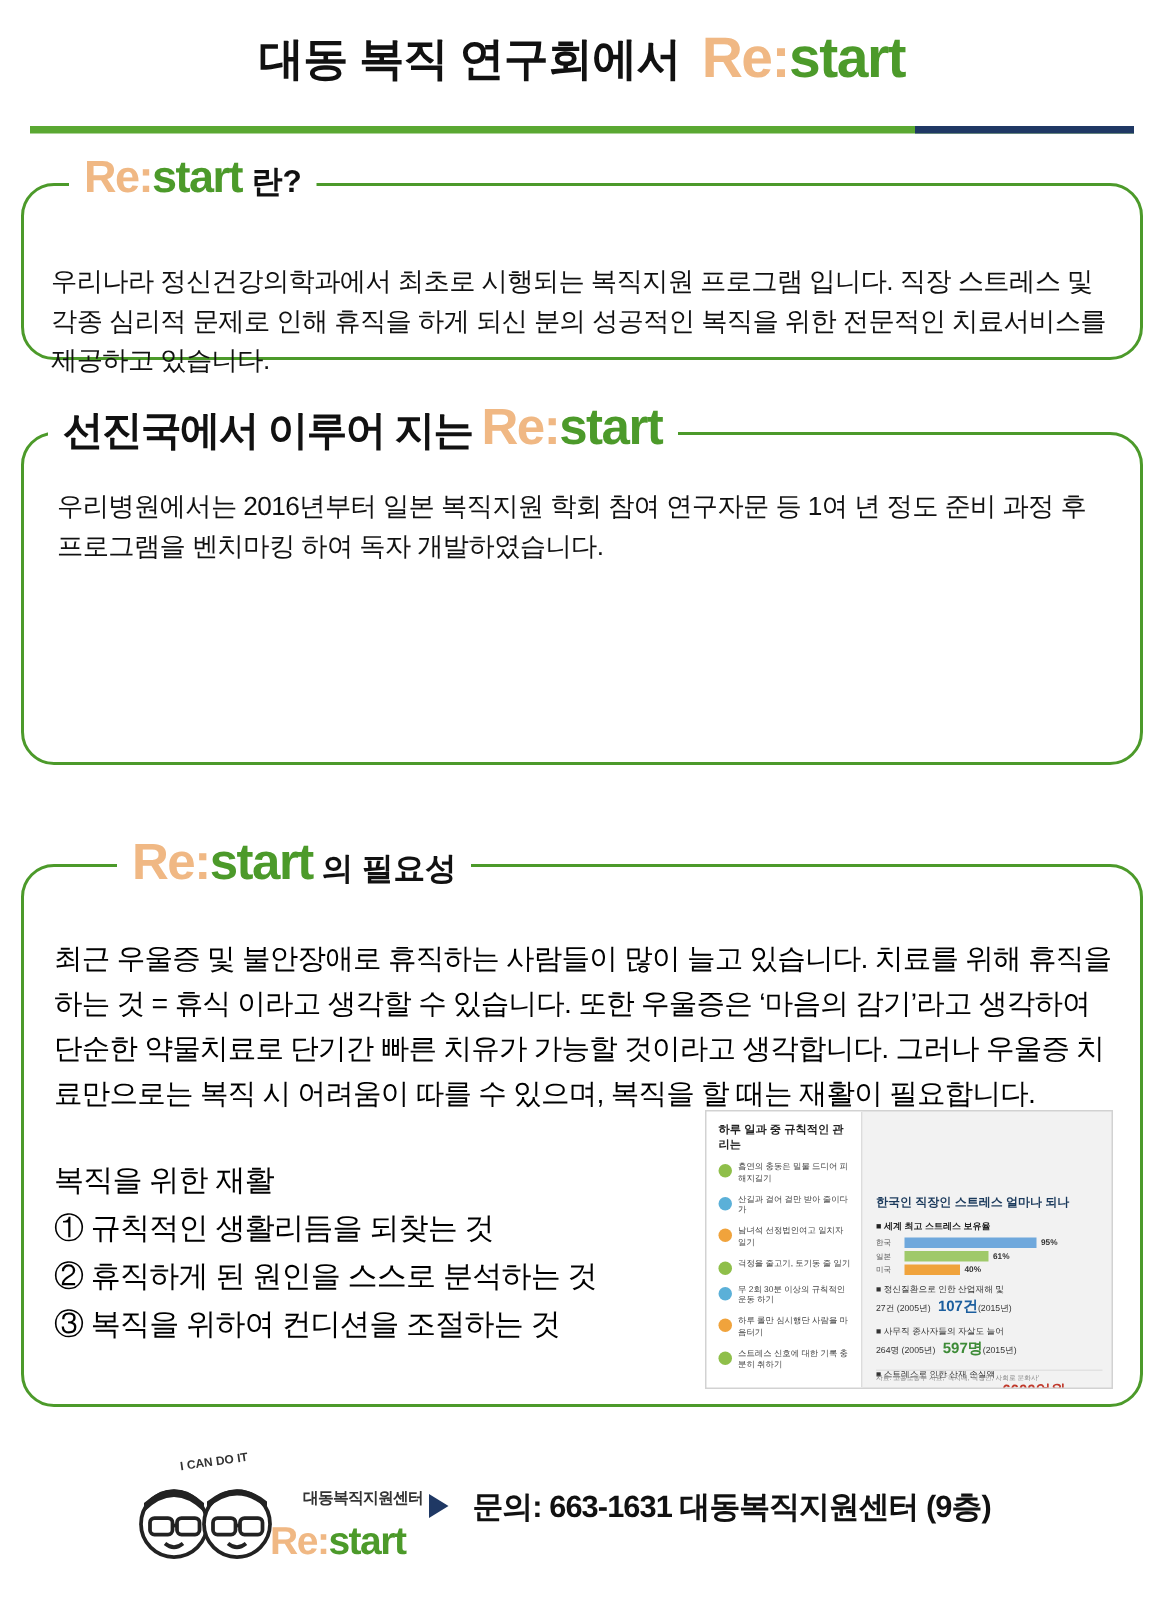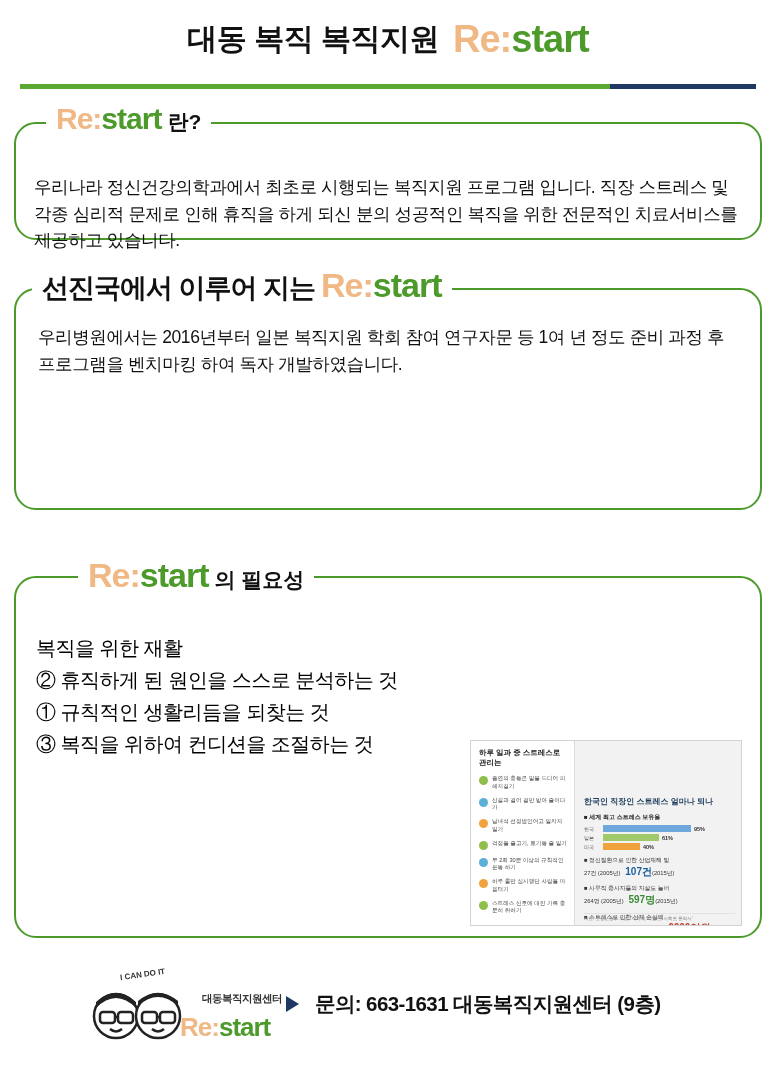--- a/index.html
+++ b/index.html
@@ -334,21 +334,21 @@
     font-size: 20.5px;
     font-weight: bold;
     color: #111111;
     letter-spacing: -0.6px;
   }
 </style>
 </head>
 <body>
 
 <div class="header">
-  <span class="header-title">대동 복직 복직지원</span>
+  <span class="header-title">대동 복직 연구회에서</span>
   <span class="brand">
     <span class="re">Re</span><span class="colon">:</span><span class="start">start</span>
   </span>
 </div>
 <div class="header-rule"></div>
 <div class="header-rule-dark"></div>
 
 <div class="section" id="sec1">
   <div class="section-legend">
     <span class="legend-brand">
@@ -374,38 +374,39 @@
 </div>
 
 <div class="section" id="sec3">
   <div class="section-legend">
     <span class="legend-brand-lg">
       <span class="re">Re</span><span class="re">:</span><span class="start">start</span>
     </span>
     <span class="legend-text">의 필요성</span>
   </div>
   <div class="content">
+    <p>  최근 우울증 및 불안장애로 휴직하는 사람들이 많이 늘고 있습니다. 치료를 위해 휴직을 하는 것 = 휴식 이라고 생각할 수 있습니다. 또한 우울증은 ‘마음의 감기’라고 생각하여 단순한 약물치료로 단기간 빠른 치유가 가능할 것이라고 생각합니다. 그러나 우울증 치료만으로는 복직 시 어려움이 따를 수 있으며, 복직을 할 때는 재활이 필요합니다.</p>
     <div class="list-block">
       <div>복직을 위한 재활</div>
+      <div>① 규칙적인 생활리듬을 되찾는 것</div>
       <div>② 휴직하게 된 원인을 스스로 분석하는 것</div>
-      <div>① 규칙적인 생활리듬을 되찾는 것</div>
       <div>③ 복직을 위하여 컨디션을 조절하는 것</div>
     </div>
   </div>
 </div>
 
 <div class="infographic">
   <svg class="ig-magnifier" viewBox="0 0 24 24">
     <circle cx="10" cy="10" r="6" fill="none" stroke="#666" stroke-width="2"></circle>
     <line x1="14.5" y1="14.5" x2="21" y2="21" stroke="#666" stroke-width="2"></line>
   </svg>
 
   <div class="ig-left">
     <div class="ig-left-title">하루 일과 중
-스트레스로 관리는</div>
+규칙적인 관리는</div>
     <div class="ig-li">
       <span class="ig-bullet b1"></span>
       <span class="ig-litext">흡연의 충동은 밀물 드디어 피해지길기</span>
     </div>
     <div class="ig-li">
       <span class="ig-bullet b2"></span>
       <span class="ig-litext">산길과 걸어 걸만 받아 줄이다가</span>
     </div>
     <div class="ig-li">
       <span class="ig-bullet b3"></span>

